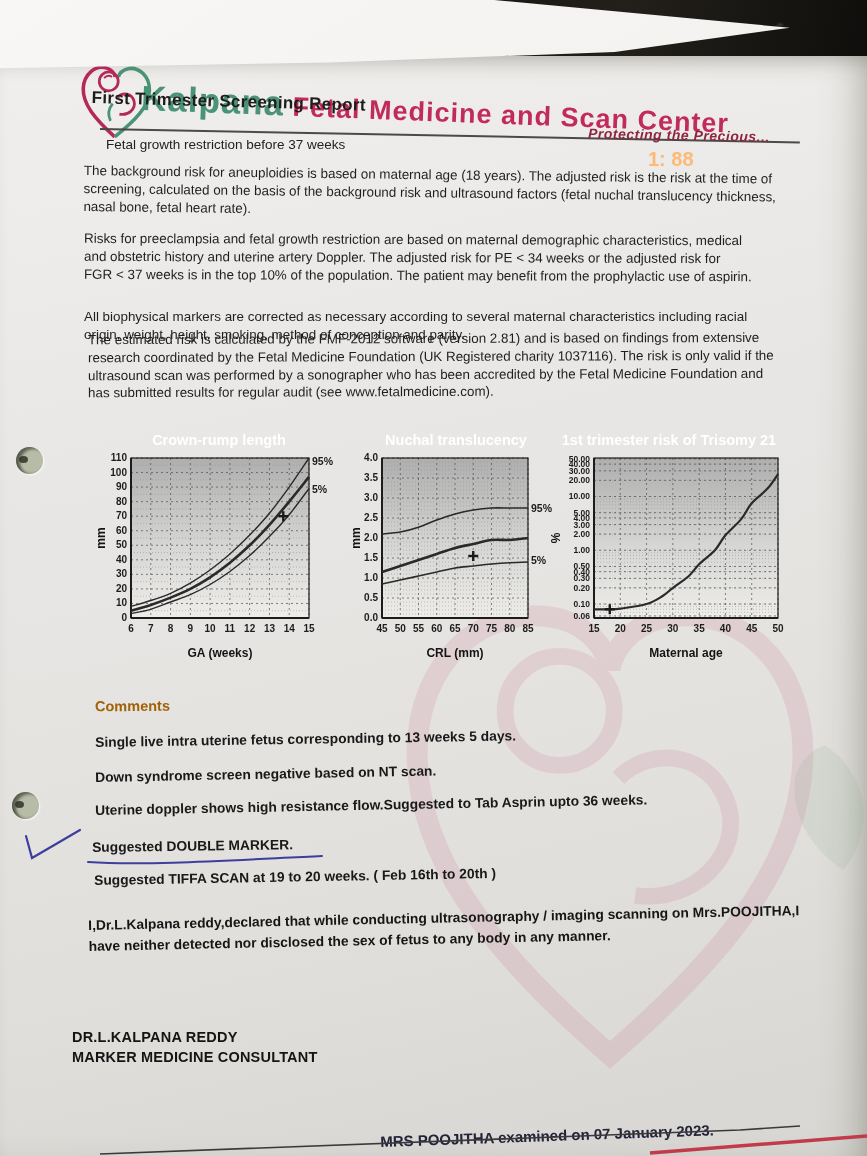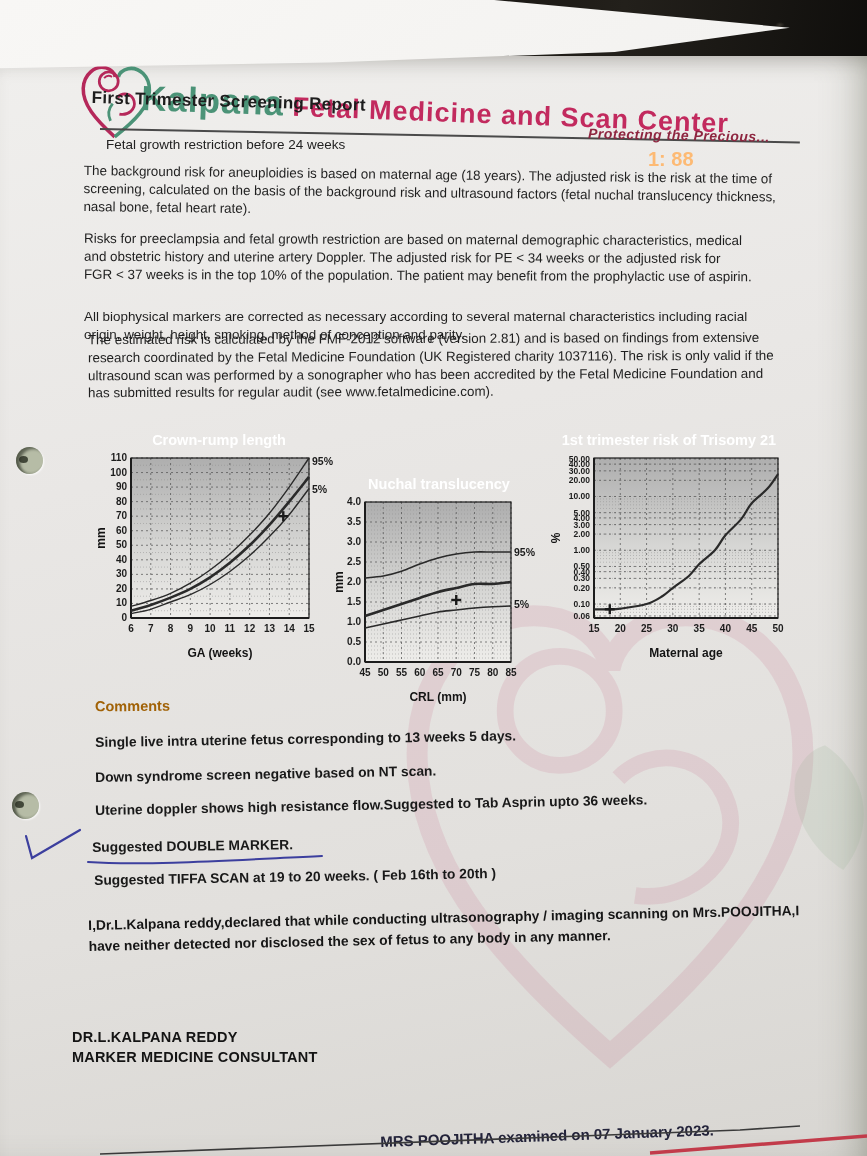--- a/index.html
+++ b/index.html
@@ -48,21 +48,21 @@
   .subtitle{left:106px;top:137px;font-size:13.5px;color:#222;}
   .para{font-size:13.4px;line-height:1.33;color:#1f1f1f;}
   .p1{left:84px;top:162px;width:702px;transform:rotate(.7deg);transform-origin:left top;}
   .p2{left:84px;top:231px;width:668px;transform:rotate(.2deg);}
   .p2b{left:84px;top:308px;width:700px;}
   .p3{left:88px;top:330px;width:700px;transform:rotate(-.2deg);}
   
   .chart-box{position:absolute;top:432px;}
   .chart-title{text-align:center;font-size:14.5px;font-weight:bold;color:#ffffff;margin-bottom:2px;}
   .c1{left:95px;width:248px;}
-  .c2{left:333px;width:212px;margin-top:44px;}
+  .c2{left:350px;width:212px;}
   .c3{left:550px;width:238px;}
   
   .comments-h{left:95px;top:698px;font-size:14.5px;font-weight:bold;color:#a16207;transform:rotate(-.4deg);}
   .cmt{font-size:13.8px;font-weight:bold;color:#191919;white-space:nowrap;}
   .cl1{left:95px;top:735px;transform:rotate(-.9deg);transform-origin:left top;}
   .cl2{left:95px;top:770px;transform:rotate(-1.1deg);transform-origin:left top;}
   .cl3{left:95px;top:803px;transform:rotate(-1.1deg);transform-origin:left top;}
   .cl4{left:92px;top:840px;transform:rotate(-.8deg);transform-origin:left top;}
   .cl5{left:94px;top:873px;transform:rotate(-1deg);transform-origin:left top;}
   .pen{position:absolute;z-index:4;}
@@ -107,21 +107,21 @@
       <path d="M46,58 q-8,10 -2,22" fill="none" stroke="#4b9377" stroke-width="3.5"></path>
     </svg>
 
     <div class="abs brand-line">
       <span class="brand-green">Kalpana</span><span class="brand-pink"> Fetal Medicine and Scan Center</span>
     </div>
     <div class="abs report-title">First Trimester Screening Report</div>
     <div class="abs header-rule"></div>
     <div class="abs tagline">Protecting the Precious...</div>
     <div class="abs risk-ratio">1: 88</div>
-    <div class="abs subtitle">Fetal growth restriction before 24 weeks</div>
+    <div class="abs subtitle">Fetal growth restriction before 37 weeks</div>
 
     <div class="abs para p1">The background risk for aneuploidies is based on maternal age (18 years). The adjusted risk is the risk at the time of screening, calculated on the basis of the background risk and ultrasound factors (fetal nuchal translucency thickness, nasal bone, fetal heart rate).</div>
     <div class="abs para p2">Risks for preeclampsia and fetal growth restriction are based on maternal demographic characteristics, medical and obstetric history and uterine artery Doppler. The adjusted risk for PE &lt; 34 weeks or the adjusted risk for FGR &lt; 37 weeks is in the top 10% of the population. The patient may benefit from the prophylactic use of aspirin.</div>
     <div class="abs para p2b">All biophysical markers are corrected as necessary according to several maternal characteristics including racial origin, weight, height, smoking, method of conception and parity.</div>
     <div class="abs para p3">The estimated risk is calculated by the FMF-2012 software (version 2.81) and is based on findings from extensive research coordinated by the Fetal Medicine Foundation (UK Registered charity 1037116). The risk is only valid if the ultrasound scan was performed by a sonographer who has been accredited by the Fetal Medicine Foundation and has submitted results for regular audit (see www.fetalmedicine.com).</div>
 
     <div class="chart-box c1">
       <div class="chart-title">Crown-rump length</div>
       <svg width="248" height="212">
           <defs>

